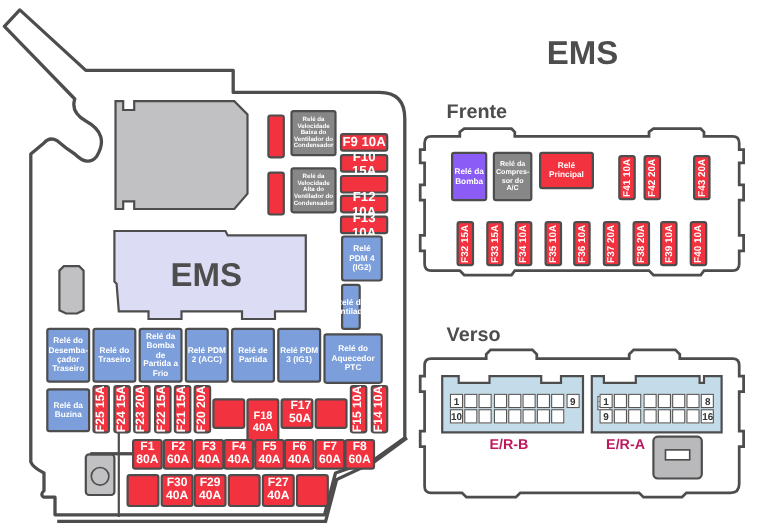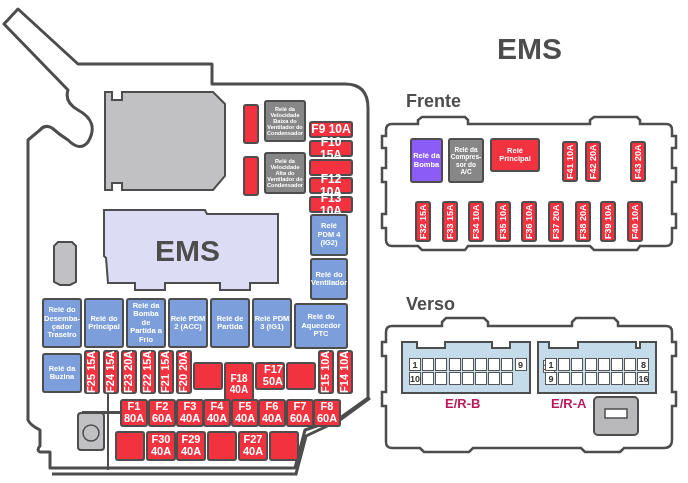--- a/index.html
+++ b/index.html
@@ -62,24 +62,24 @@
 <div class="relay gray" style="left:264px;top:100px;width:42px;height:42px;">Relé da Velocidade Baixa do Ventilador do Condensador</div>
 <div class="relay gray" style="left:264px;top:152px;width:42px;height:42px;">Relé da Velocidade Alta do Ventilador do Condensador</div>
 
 <div class="fuse h" style="left:309px;top:121px;width:44px;height:17px;">F9 10A</div>
 <div class="fuse h" style="left:309px;top:140px;width:44px;height:17px;">F10 15A</div>
 <div class="fuse h" style="left:309px;top:159px;width:44px;height:17px;"></div>
 <div class="fuse h" style="left:309px;top:177px;width:44px;height:17px;">F12 10A</div>
 <div class="fuse h" style="left:309px;top:196px;width:44px;height:17px;">F13 10A</div>
 
 <div class="relay blue" style="left:310px;top:214px;width:38px;height:42px;">Relé PDM 4 (IG2)</div>
-<div class="relay blue" style="left:310px;top:258px;width:38px;height:42px;">Relé do Ventilador</div>
+<div class="relay blue" style="left:310px;top:258px;width:18px;height:42px;">Relé do Ventilador</div>
 
 <div class="relay blue" style="left:42px;top:298px;width:40px;height:50px;">Relé do Desemba-çador Traseiro</div>
-<div class="relay blue" style="left:84px;top:298px;width:40px;height:50px;">Relé do Principal</div>
+<div class="relay blue" style="left:84px;top:298px;width:40px;height:50px;">Relé do Traseiro</div>
 <div class="relay blue" style="left:126px;top:298px;width:40px;height:50px;">Relé da Bomba de Partida a Frio</div>
 <div class="relay blue" style="left:168px;top:298px;width:40px;height:50px;">Relé PDM 2 (ACC)</div>
 <div class="relay blue" style="left:210px;top:298px;width:40px;height:50px;">Relé de Partida</div>
 <div class="relay blue" style="left:252px;top:298px;width:40px;height:50px;">Relé PDM 3 (IG1)</div>
 <div class="relay blue" style="left:294px;top:303px;width:54px;height:46px;">Relé do Aquecedor PTC</div>
 
 <div class="relay blue" style="left:42px;top:353px;width:40px;height:40px;">Relé da Buzina</div>
 
 <div class="fuse v" style="left:84px;top:350px;width:16px;height:44px;">
     <span>F25 15A</span>

